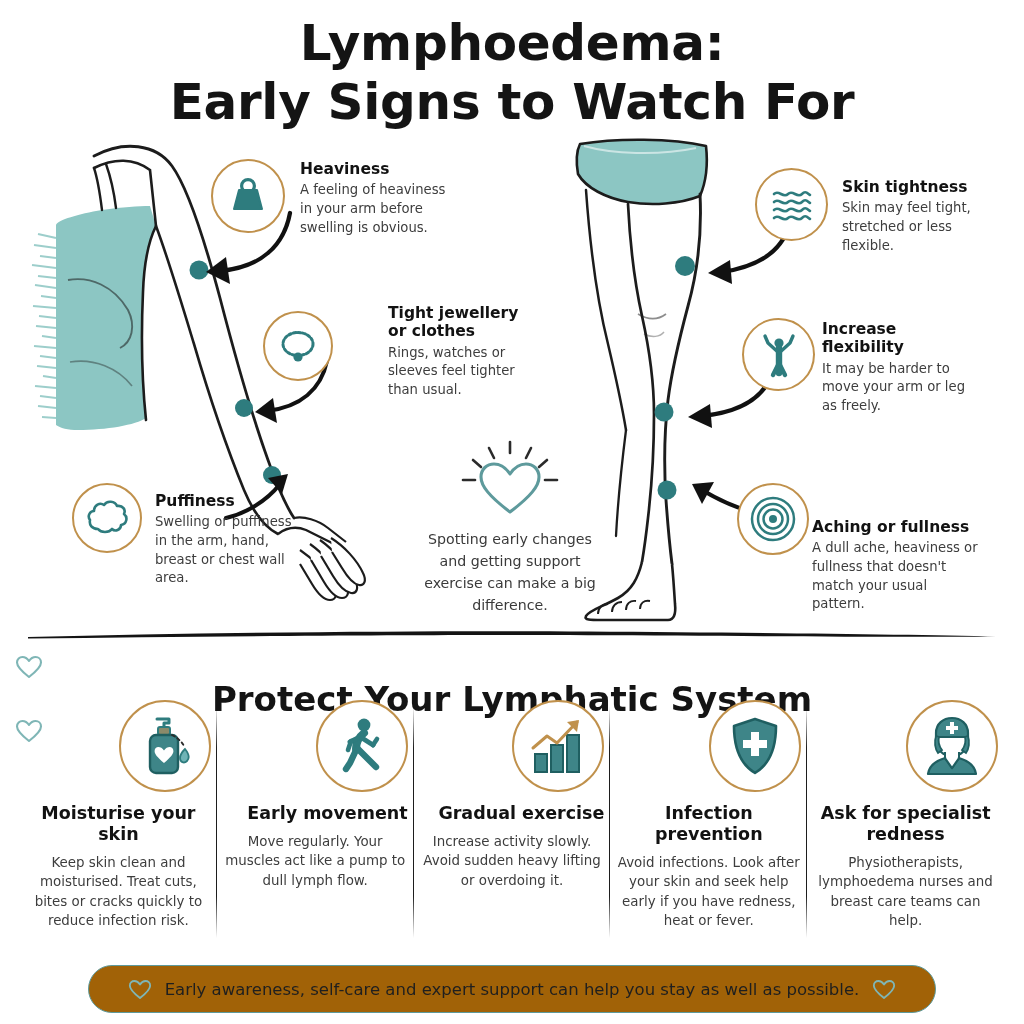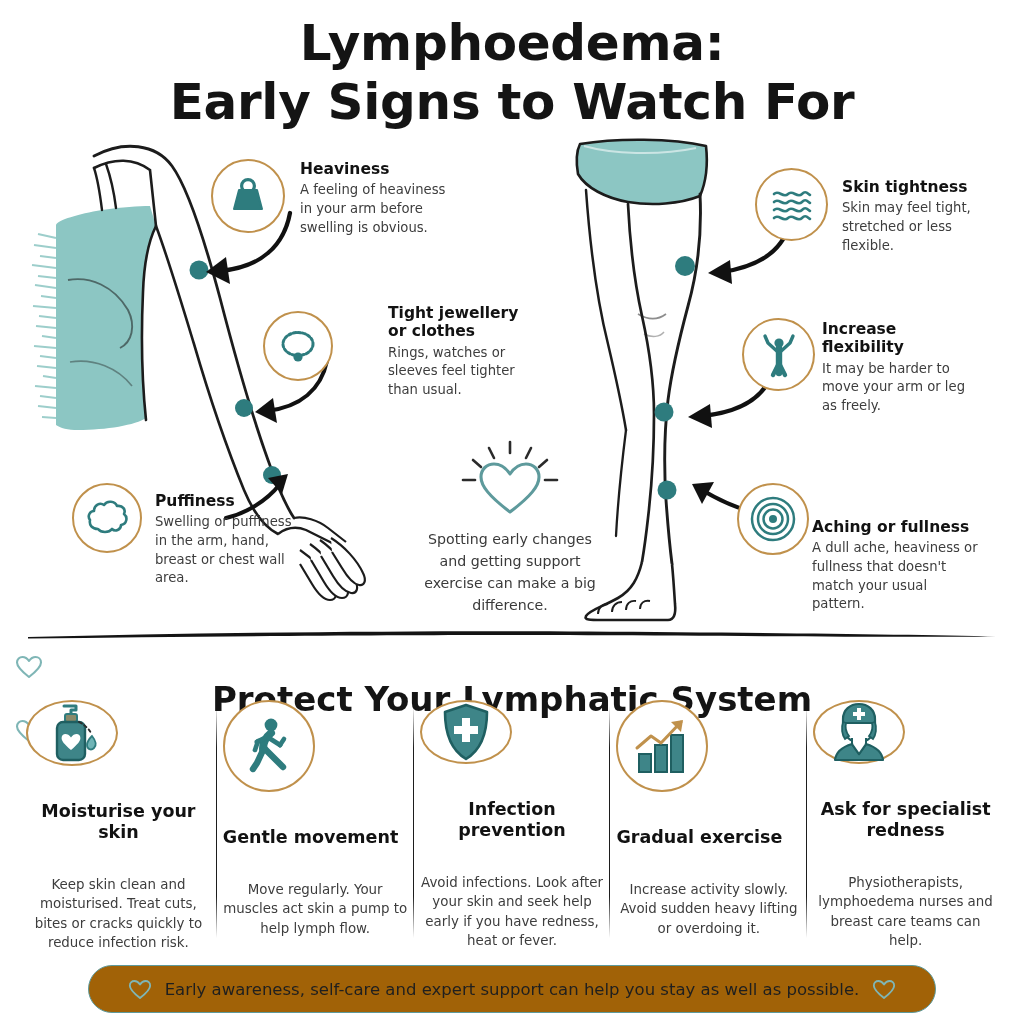--- a/index.html
+++ b/index.html
@@ -77,24 +77,23 @@
   .sec2-head .hrt{vertical-align:middle;margin:0 16px;}
 
   
   .tips{
     position:absolute;left:20px;top:700px;width:984px;height:250px;
     display:flex;
   }
   .tip{
     flex:1;
     position:relative;
-    display:flex;flex-direction:column;align-items:flex-start;
+    display:flex;flex-direction:column;align-items:flex-end;
     padding:0 6px;
     box-sizing:border-box;
-    gap:24px;
   }
   .tip .tipring{
     width:92px;height:92px;border-radius:50%;
     border:2.2px solid #c0914c;background:#fff;
     display:flex;align-items:center;justify-content:center;
     box-sizing:border-box;
   }
   .tip-title{
     margin-top:11px;
     font-weight:bold;font-size:17.5px;line-height:1.2;
@@ -416,49 +415,49 @@
           <circle cx="27" cy="8" r="6.4" fill="#2e7c7e"></circle>
           <path d="M27 16 C22 20 19 26 19 32" fill="none" stroke="#2e7c7e" stroke-width="8" stroke-linecap="round"></path>
           <path d="M25 19 L13 25" fill="none" stroke="#2e7c7e" stroke-width="5" stroke-linecap="round"></path>
           <path d="M14 24 L11 33" fill="none" stroke="#2e7c7e" stroke-width="4.6" stroke-linecap="round"></path>
           <path d="M25 21 L36 28" fill="none" stroke="#2e7c7e" stroke-width="5" stroke-linecap="round"></path>
           <path d="M36 28 L40 22" fill="none" stroke="#2e7c7e" stroke-width="4.6" stroke-linecap="round"></path>
           <path d="M20 31 L13 46 L9 52" fill="none" stroke="#2e7c7e" stroke-width="6.4" stroke-linecap="round" stroke-linejoin="round"></path>
           <path d="M21 32 L33 44 L39 50" fill="none" stroke="#2e7c7e" stroke-width="6.4" stroke-linecap="round" stroke-linejoin="round"></path>
         </svg>
       </div>
-      <div class="tip-title">Gentle movement</div>
-      <div class="tip-body">Move regularly. Your muscles act skin a pump to help lymph flow.</div>
-      <div class="vdiv"></div>
-    </div>
-
-    <div class="tip">
-      <div class="tipring">
-        <svg width="54" height="60" viewBox="0 0 54 60">
-          <path d="M27 3 L48 10 C48 32 42 48 27 57 C12 48 6 32 6 10 Z" fill="#3e8588" stroke="#1f5f61" stroke-width="2.6" stroke-linejoin="round"></path>
-          <path d="M23 16 L31 16 L31 24 L39 24 L39 32 L31 32 L31 40 L23 40 L23 32 L15 32 L15 24 L23 24 Z" fill="#ffffff"></path>
-        </svg>
-      </div>
-      <div class="tip-title">Infection prevention</div>
-      <div class="tip-body">Avoid infections. Look after your skin and seek help early if you have redness, heat or fever.</div>
+      <div class="tip-title">Early movement</div>
+      <div class="tip-body">Move regularly. Your muscles act like a pump to dull lymph flow.</div>
       <div class="vdiv"></div>
     </div>
 
     <div class="tip">
       <div class="tipring">
         <svg width="58" height="56" viewBox="0 0 58 56">
           <rect x="6" y="36" width="12" height="18" fill="#3e8588" stroke="#1f5f61" stroke-width="2"></rect>
           <rect x="22" y="27" width="12" height="27" fill="#3e8588" stroke="#1f5f61" stroke-width="2"></rect>
           <rect x="38" y="17" width="12" height="37" fill="#3e8588" stroke="#1f5f61" stroke-width="2"></rect>
           <path d="M4 30 L18 18 L28 25 L48 4" fill="none" stroke="#c0914c" stroke-width="3" stroke-linecap="round" stroke-linejoin="round"></path>
           <path d="M38 4 L50 2 L48 14 Z" fill="#c0914c"></path>
         </svg>
       </div>
       <div class="tip-title">Gradual exercise</div>
       <div class="tip-body">Increase activity slowly. Avoid sudden heavy lifting or overdoing it.</div>
+      <div class="vdiv"></div>
+    </div>
+
+    <div class="tip">
+      <div class="tipring">
+        <svg width="54" height="60" viewBox="0 0 54 60">
+          <path d="M27 3 L48 10 C48 32 42 48 27 57 C12 48 6 32 6 10 Z" fill="#3e8588" stroke="#1f5f61" stroke-width="2.6" stroke-linejoin="round"></path>
+          <path d="M23 16 L31 16 L31 24 L39 24 L39 32 L31 32 L31 40 L23 40 L23 32 L15 32 L15 24 L23 24 Z" fill="#ffffff"></path>
+        </svg>
+      </div>
+      <div class="tip-title">Infection prevention</div>
+      <div class="tip-body">Avoid infections. Look after your skin and seek help early if you have redness, heat or fever.</div>
       <div class="vdiv"></div>
     </div>
 
     <div class="tip">
       <div class="tipring">
         <svg width="58" height="60" viewBox="0 0 58 60">
           <path d="M14 18 C14 9 20 3 29 3 C38 3 44 9 44 18 L44 26 C44 34 38 40 29 40 C20 40 14 34 14 26 Z" fill="#ffffff" stroke="#1f5f61" stroke-width="2.2"></path>
           <path d="M13 17 C13 8 20 2 29 2 C38 2 45 8 45 17 L45 21 L13 21 Z" fill="#3e8588" stroke="#1f5f61" stroke-width="2.2" stroke-linejoin="round"></path>
           <path d="M27 6 L31 6 L31 10 L35 10 L35 14 L31 14 L31 18 L27 18 L27 14 L23 14 L23 10 L27 10 Z" fill="#ffffff"></path>
           <path d="M13 20 C11 26 12 33 15 37 L19 34 C16 30 15 25 16 21 Z" fill="#3e8588" stroke="#1f5f61" stroke-width="1.8"></path>

